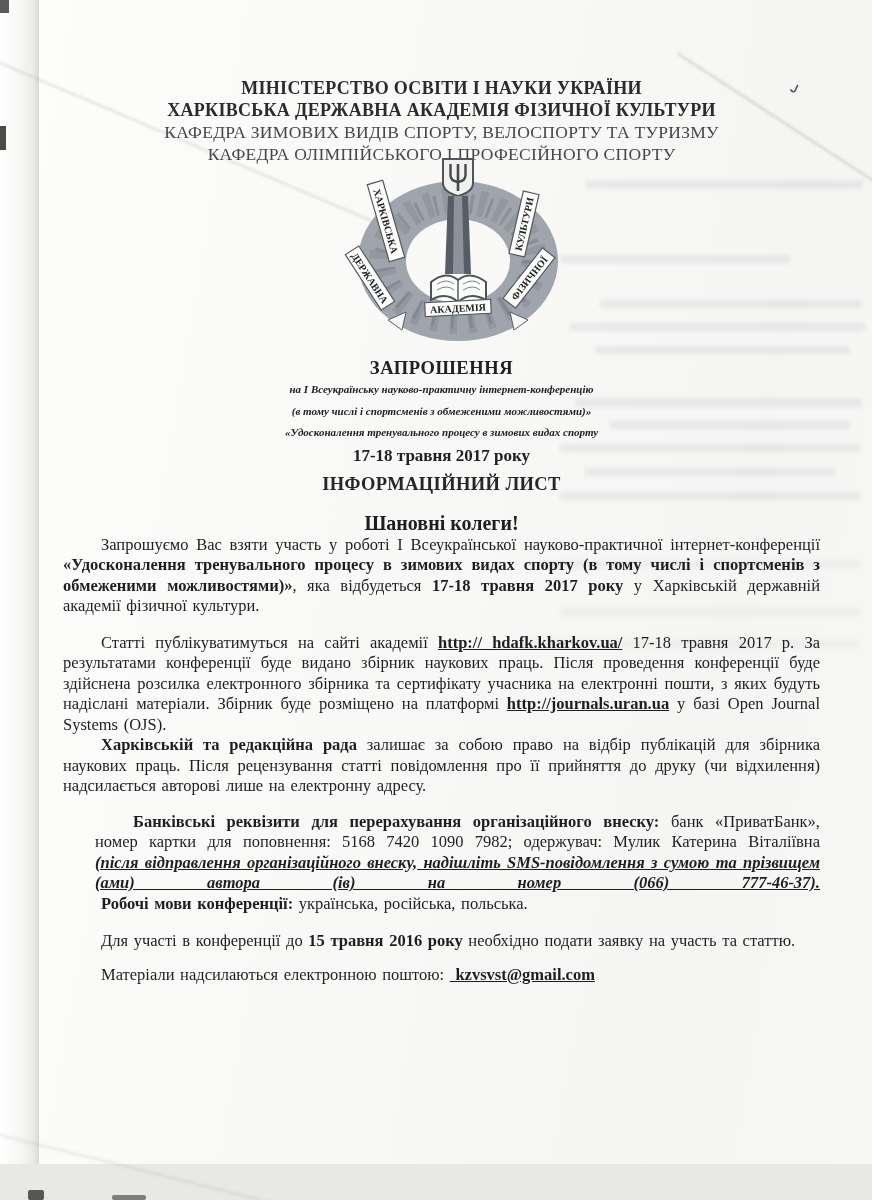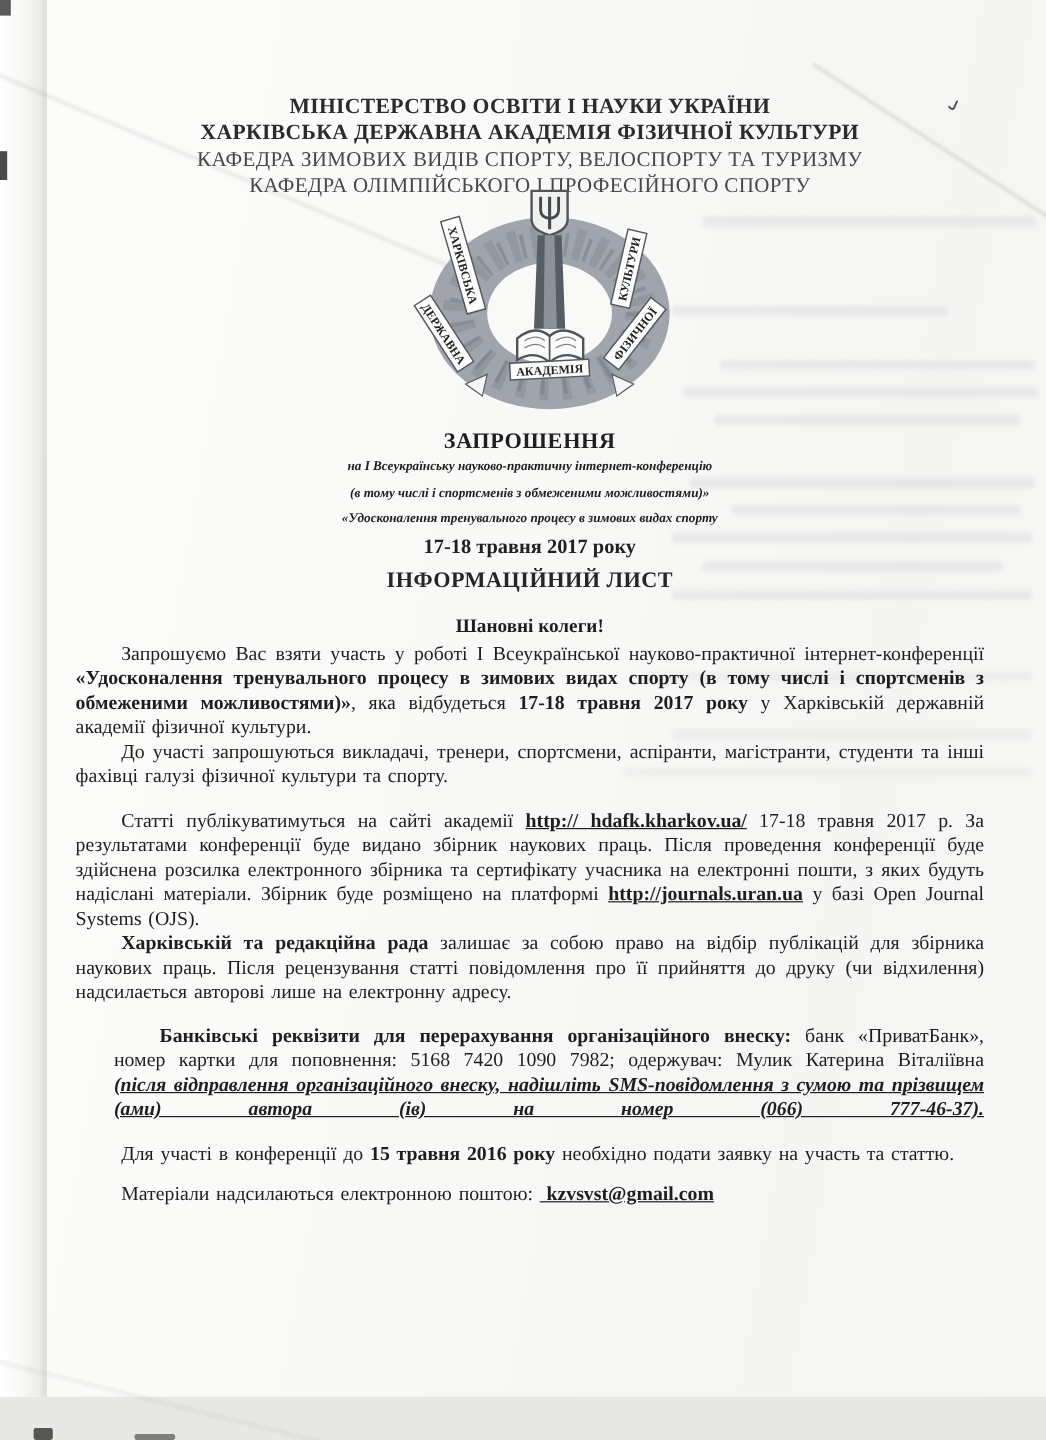--- a/index.html
+++ b/index.html
@@ -41,21 +41,21 @@
 
   .emblem-wrap{position:absolute;left:336px;top:158px;width:250px;height:192px;}
 
   .invite{top:357px;text-align:center;color:#202024;}
   .invite-title{font-size:18.5px;font-weight:bold;letter-spacing:.6px;line-height:22px;}
   .invite-line{font-size:11px;font-weight:bold;font-style:italic;line-height:21.5px;}
   .invite-date{font-size:17px;font-weight:bold;line-height:21px;margin-top:1px;}
   .info-title{top:474px;text-align:center;font-size:18.5px;font-weight:bold;letter-spacing:.4px;color:#26262a;}
 
   .body-col{top:513px;}
-  .salutation{text-align:center;font-weight:bold;font-size:16px;line-height:20.5px;margin:0 0 1px 0;}
+  .salutation{text-align:center;font-weight:bold;font-size:20px;line-height:20.5px;margin:0 0 1px 0;}
   p.para{
     margin:0;text-align:justify;text-indent:38px;
     font-size:16.5px;line-height:20.5px;word-spacing:1.5px;
   }
   p.para.noindent{text-indent:0;}
   p.para.force-just{text-align-last:justify;margin-left:32px;}
   .spacer-a{height:16px;} .spacer-b{height:15px;} .spacer-c{height:17px;} .spacer-d{height:13px;}
   
 </style>
 </head>
@@ -153,26 +153,26 @@
     <div class="invite-line">(в тому числі і спортсменів з обмеженими можливостями)»</div>
     <div class="invite-line">«Удосконалення тренувального процесу в зимових видах спорту</div>
     <div class="invite-date">17-18 травня 2017 року</div>
   </div>
 
   <div class="content-col info-title">ІНФОРМАЦІЙНИЙ ЛИСТ</div>
 
   <div class="content-col body-col">
     <div class="salutation">Шановні колеги!</div>
     <p class="para"><span>Запрошуємо Вас взяти участь у роботі І Всеукраїнської науково-практичної інтернет-конференції </span><span style="font-weight: bold;">«Удосконалення тренувального процесу в зимових видах спорту (в тому числі і спортсменів з обмеженими можливостями)»</span><span>, яка відбудеться </span><span style="font-weight: bold;">17-18 травня 2017 року</span><span> у Харківській державній академії фізичної культури.</span></p>
-    <p class="para"><span>До участі запрошуються викладачі, тренери, спортсмени, аспіранти, магістранти, студенти та інші фахівці галузі фізичної культури та спорту.</span></p>
     <div class="spacer-a"></div>
     <p class="para"><span>Статті публікуватимуться на сайті академії </span><span style="font-weight: bold; text-decoration: underline;">http:// hdafk.kharkov.ua/</span><span> 17-18 травня 2017 р. За результатами конференції буде видано збірник наукових праць. Після проведення конференції буде здійснена розсилка електронного збірника та сертифікату учасника на електронні пошти, з яких будуть надіслані матеріали. Збірник буде розміщено на платформі </span><span style="font-weight: bold; text-decoration: underline;">http://journals.uran.ua</span><span> у базі Open Journal Systems (OJS).</span></p>
     <p class="para"><span style="font-weight: bold;">Харківській та редакційна рада</span><span> залишає за собою право на відбір публікацій для збірника наукових праць.  Після рецензування статті повідомлення про її прийняття до друку (чи відхилення) надсилається авторові лише на електронну адресу.</span></p>
     <div class="spacer-b"></div>
     <p class="para force-just"><span style="font-weight: bold;">Банківські реквізити для перерахування організаційного внеску:</span><span> банк «ПриватБанк», номер картки для поповнення: 5168 7420 1090 7982; одержувач: Мулик Катерина Віталіївна</span></p>
     <p class="para noindent force-just"><span style="font-weight: bold; font-style: italic; text-decoration: underline;">(після відправлення організаційного внеску, надішліть SMS-повідомлення з сумою та прізвищем (ами) автора (ів) на номер (066) 777-46-37).</span></p>
+    <p class="para"><span style="font-weight: bold;">Робочі мови конференції:</span><span> українська, російська, польська.</span></p>
     <div class="spacer-c"></div>
     <p class="para"><span>Для участі в конференції до </span><span style="font-weight: bold;">15 травня 2016 року</span><span> необхідно подати заявку на участь та статтю.</span></p>
     <div class="spacer-d"></div>
     <p class="para"><span>Матеріали надсилаються електронною поштою: </span><span style="font-weight: bold; text-decoration: underline;">&nbsp;kzvsvst@gmail.com</span></p>
   </div>
 
 </div>
 
 </body></html>

